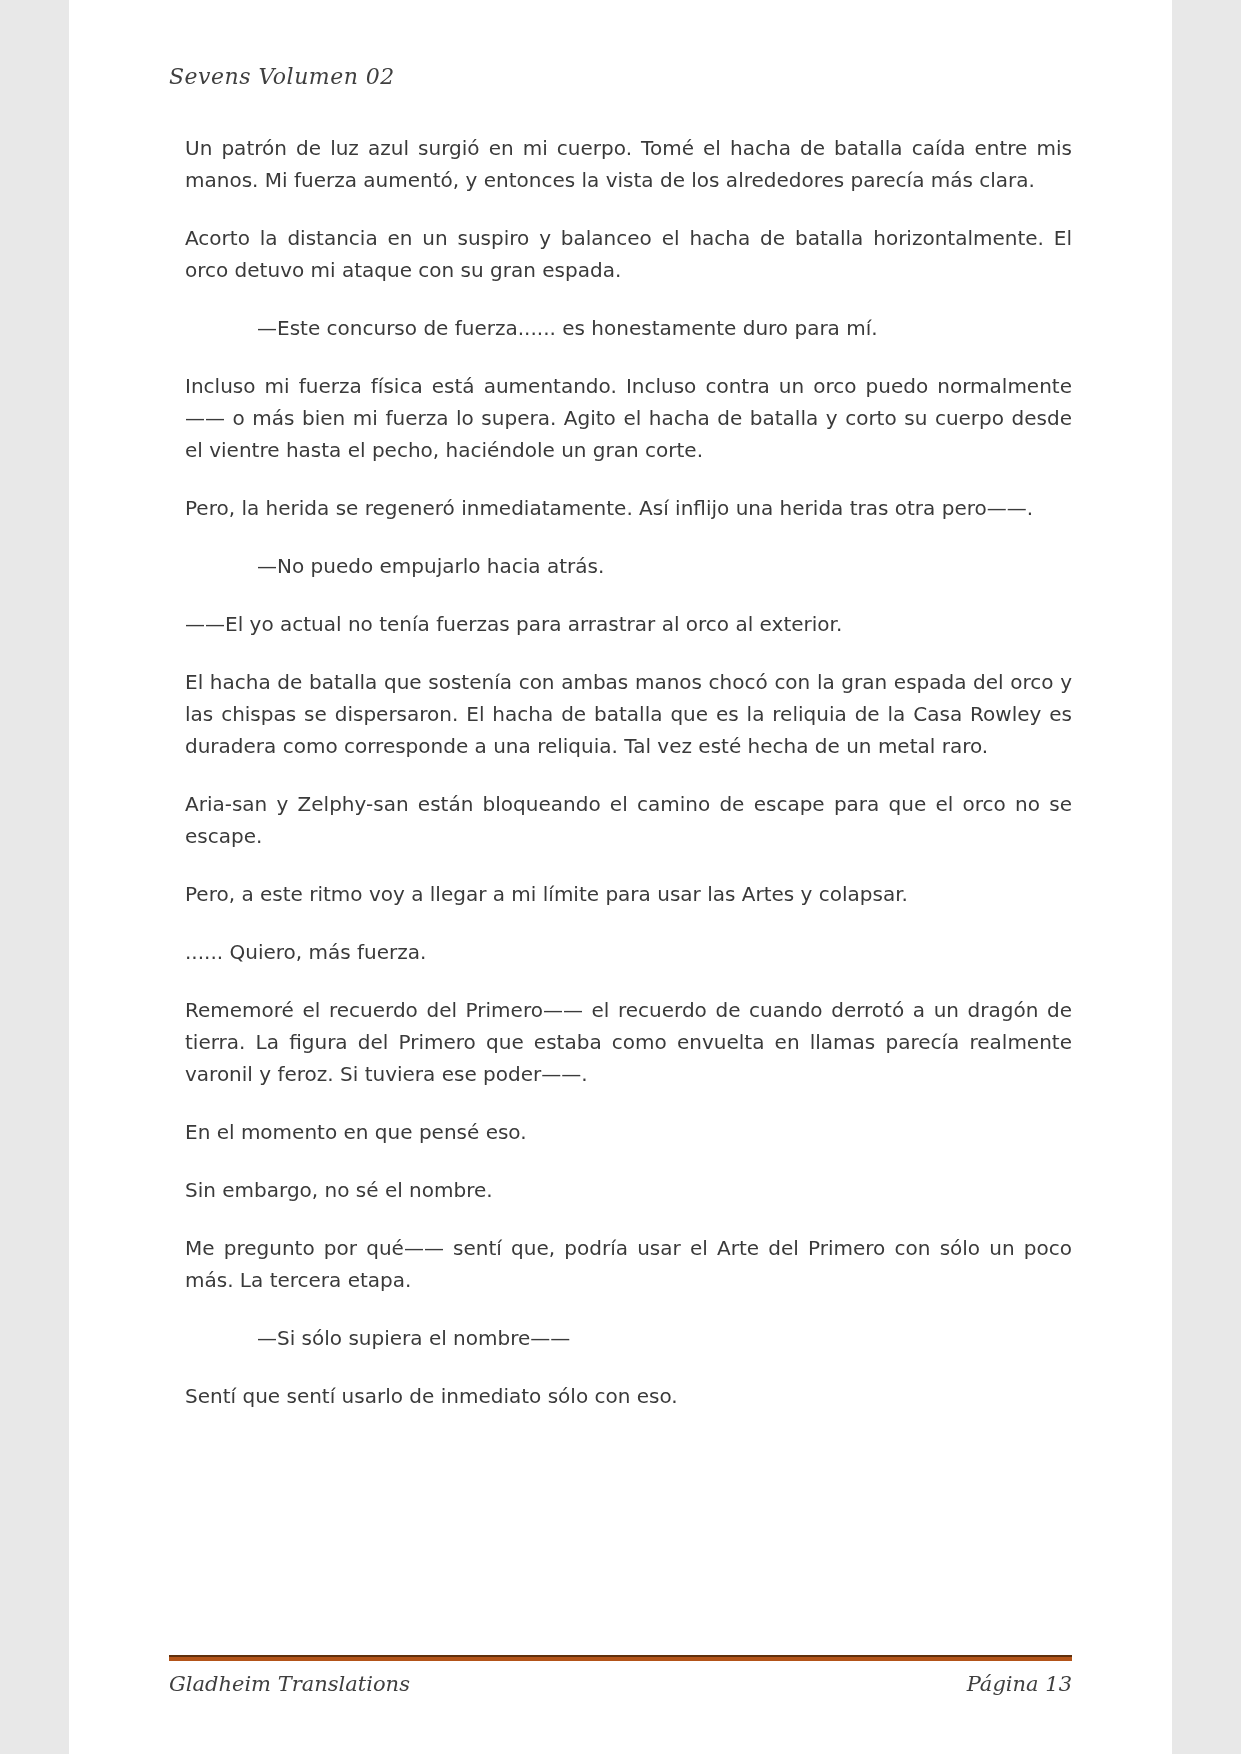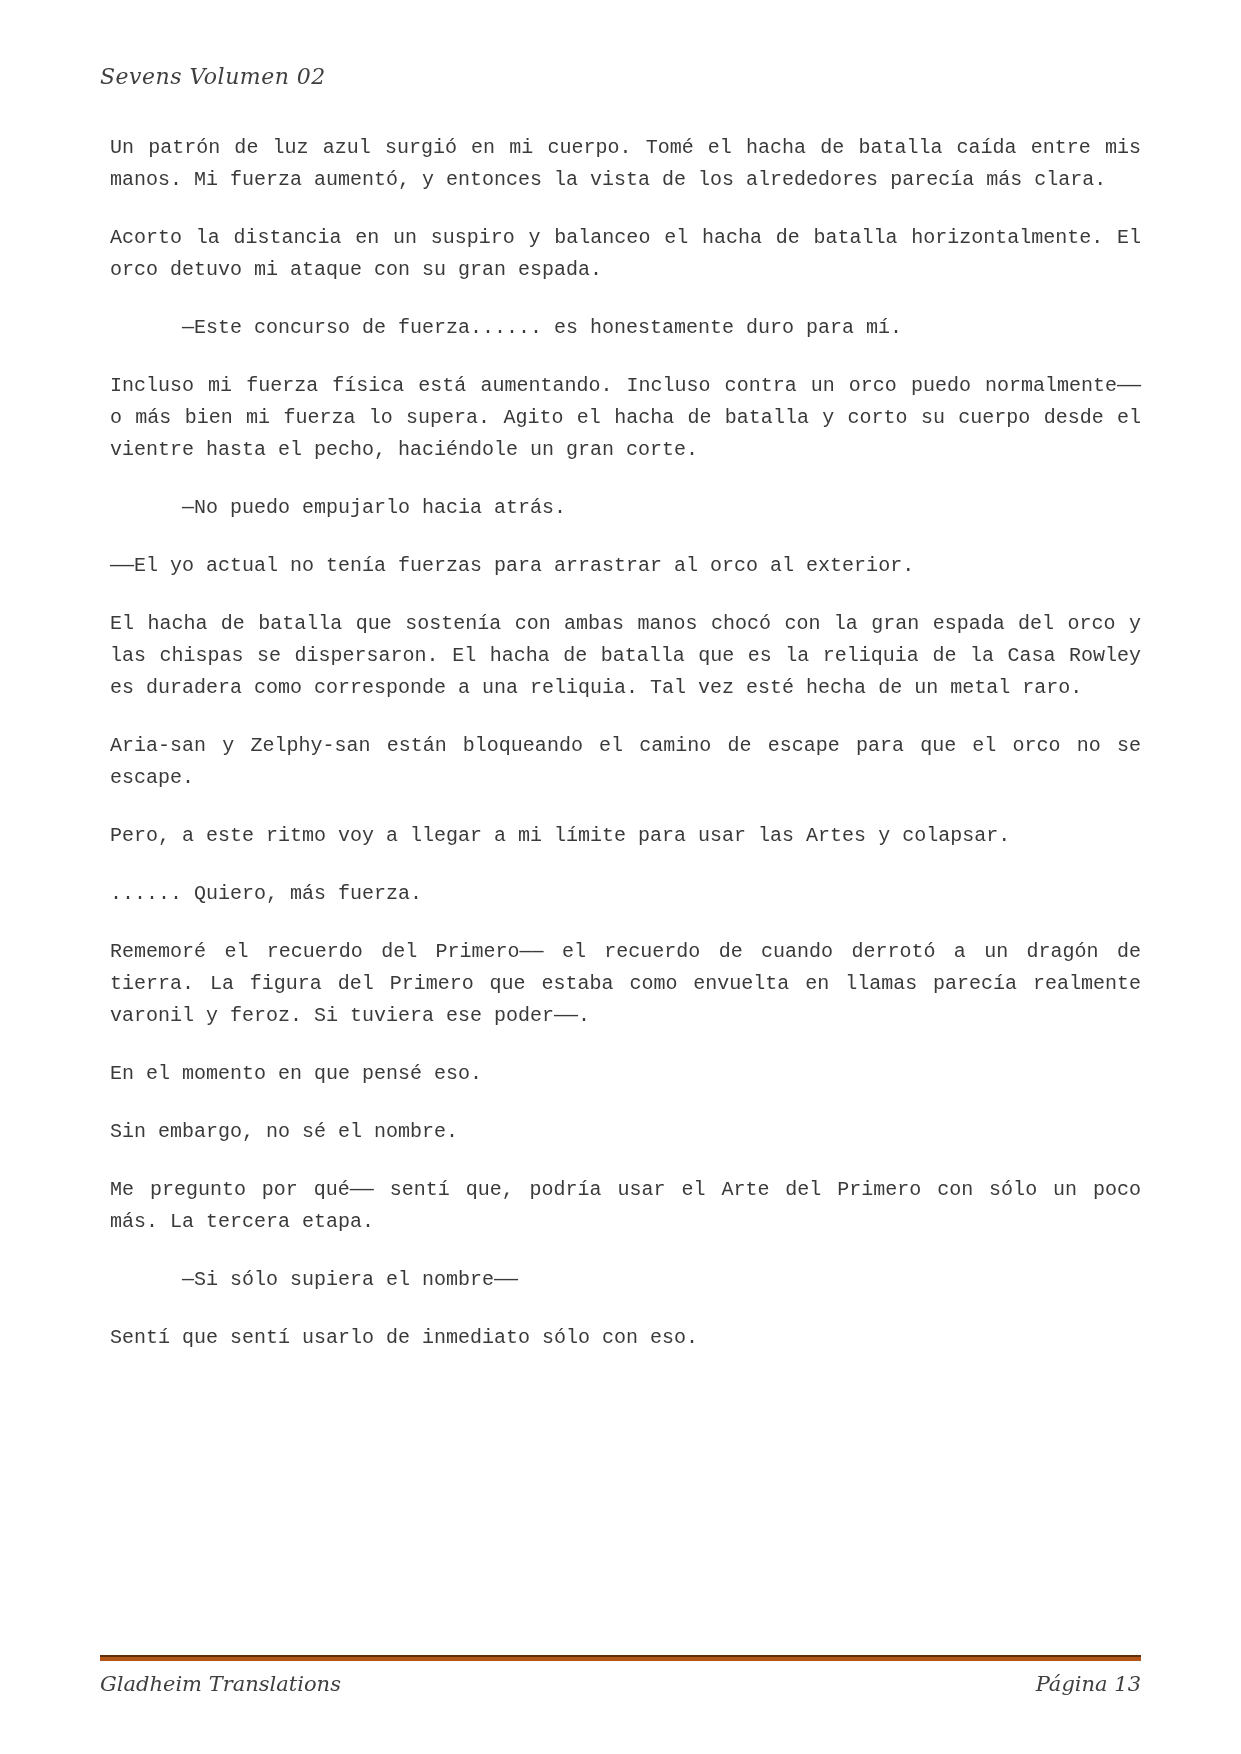--- a/index.html
+++ b/index.html
@@ -2,21 +2,21 @@
 <html><head>
 <meta charset="utf-8">
 <style>
   html, body {
     margin: 0;
     padding: 0;
     background: #e8e8e8;
   }
   .page {
     position: relative;
-    width: 1241px;
+    width: 1103px;
     height: 1754px;
     margin: 0 auto;
     background: #ffffff;
     font-family: "DejaVu Sans", "Liberation Sans", sans-serif;
     color: #3a3a3a;
     overflow: hidden;
   }
   .header {
     position: absolute;
     top: 64px;
@@ -31,23 +31,22 @@
   .content {
     position: absolute;
     top: 132px;
     left: 100px;
     right: 100px;
   }
   .para {
     font-size: 20px;
     line-height: 32px;
     text-align: justify;
-    margin: 0 0 26px 10px;
+    margin: 0 0 26px 16px;
     color: #3a3a3a;
-    font-family: Liberation Mono, monospace;
   }
   .para.dialogue {
     text-align: left;
     text-indent: 72px;
   }
   .footer-rule {
     position: absolute;
     left: 100px;
     right: 100px;
     top: 1655px;
@@ -73,20 +72,21 @@
 
 <div class="page">
 
   <div class="header">Sevens Volumen 02</div>
 
   <div class="content">
     <p class="para">Un patrón de luz azul surgió en mi cuerpo. Tomé el hacha de batalla caída entre mis manos. Mi fuerza aumentó, y entonces la vista de los alrededores parecía más clara.</p>
     <p class="para">Acorto la distancia en un suspiro y balanceo el hacha de batalla horizontalmente. El orco detuvo mi ataque con su gran espada.</p>
     <p class="para dialogue">—Este concurso de fuerza...... es honestamente duro para mí.</p>
     <p class="para">Incluso mi fuerza física está aumentando. Incluso contra un orco puedo normalmente—— o más bien mi fuerza lo supera. Agito el hacha de batalla y corto su cuerpo desde el vientre hasta el pecho, haciéndole un gran corte.</p>
+    <p class="para">Pero, la herida se regeneró inmediatamente. Así inflijo una herida tras otra pero——.</p>
     <p class="para dialogue">—No puedo empujarlo hacia atrás.</p>
     <p class="para">——El yo actual no tenía fuerzas para arrastrar al orco al exterior.</p>
     <p class="para">El hacha de batalla que sostenía con ambas manos chocó con la gran espada del orco y las chispas se dispersaron. El hacha de batalla que es la reliquia de la Casa Rowley es duradera como corresponde a una reliquia. Tal vez esté hecha de un metal raro.</p>
     <p class="para">Aria-san y Zelphy-san están bloqueando el camino de escape para que el orco no se escape.</p>
     <p class="para">Pero, a este ritmo voy a llegar a mi límite para usar las Artes y colapsar.</p>
     <p class="para">...... Quiero, más fuerza.</p>
     <p class="para">Rememoré el recuerdo del Primero—— el recuerdo de cuando derrotó a un dragón de tierra. La figura del Primero que estaba como envuelta en llamas parecía realmente varonil y feroz. Si tuviera ese poder——.</p>
     <p class="para">En el momento en que pensé eso.</p>
     <p class="para">Sin embargo, no sé el nombre.</p>
     <p class="para">Me pregunto por qué—— sentí que, podría usar el Arte del Primero con sólo un poco más. La tercera etapa.</p>

